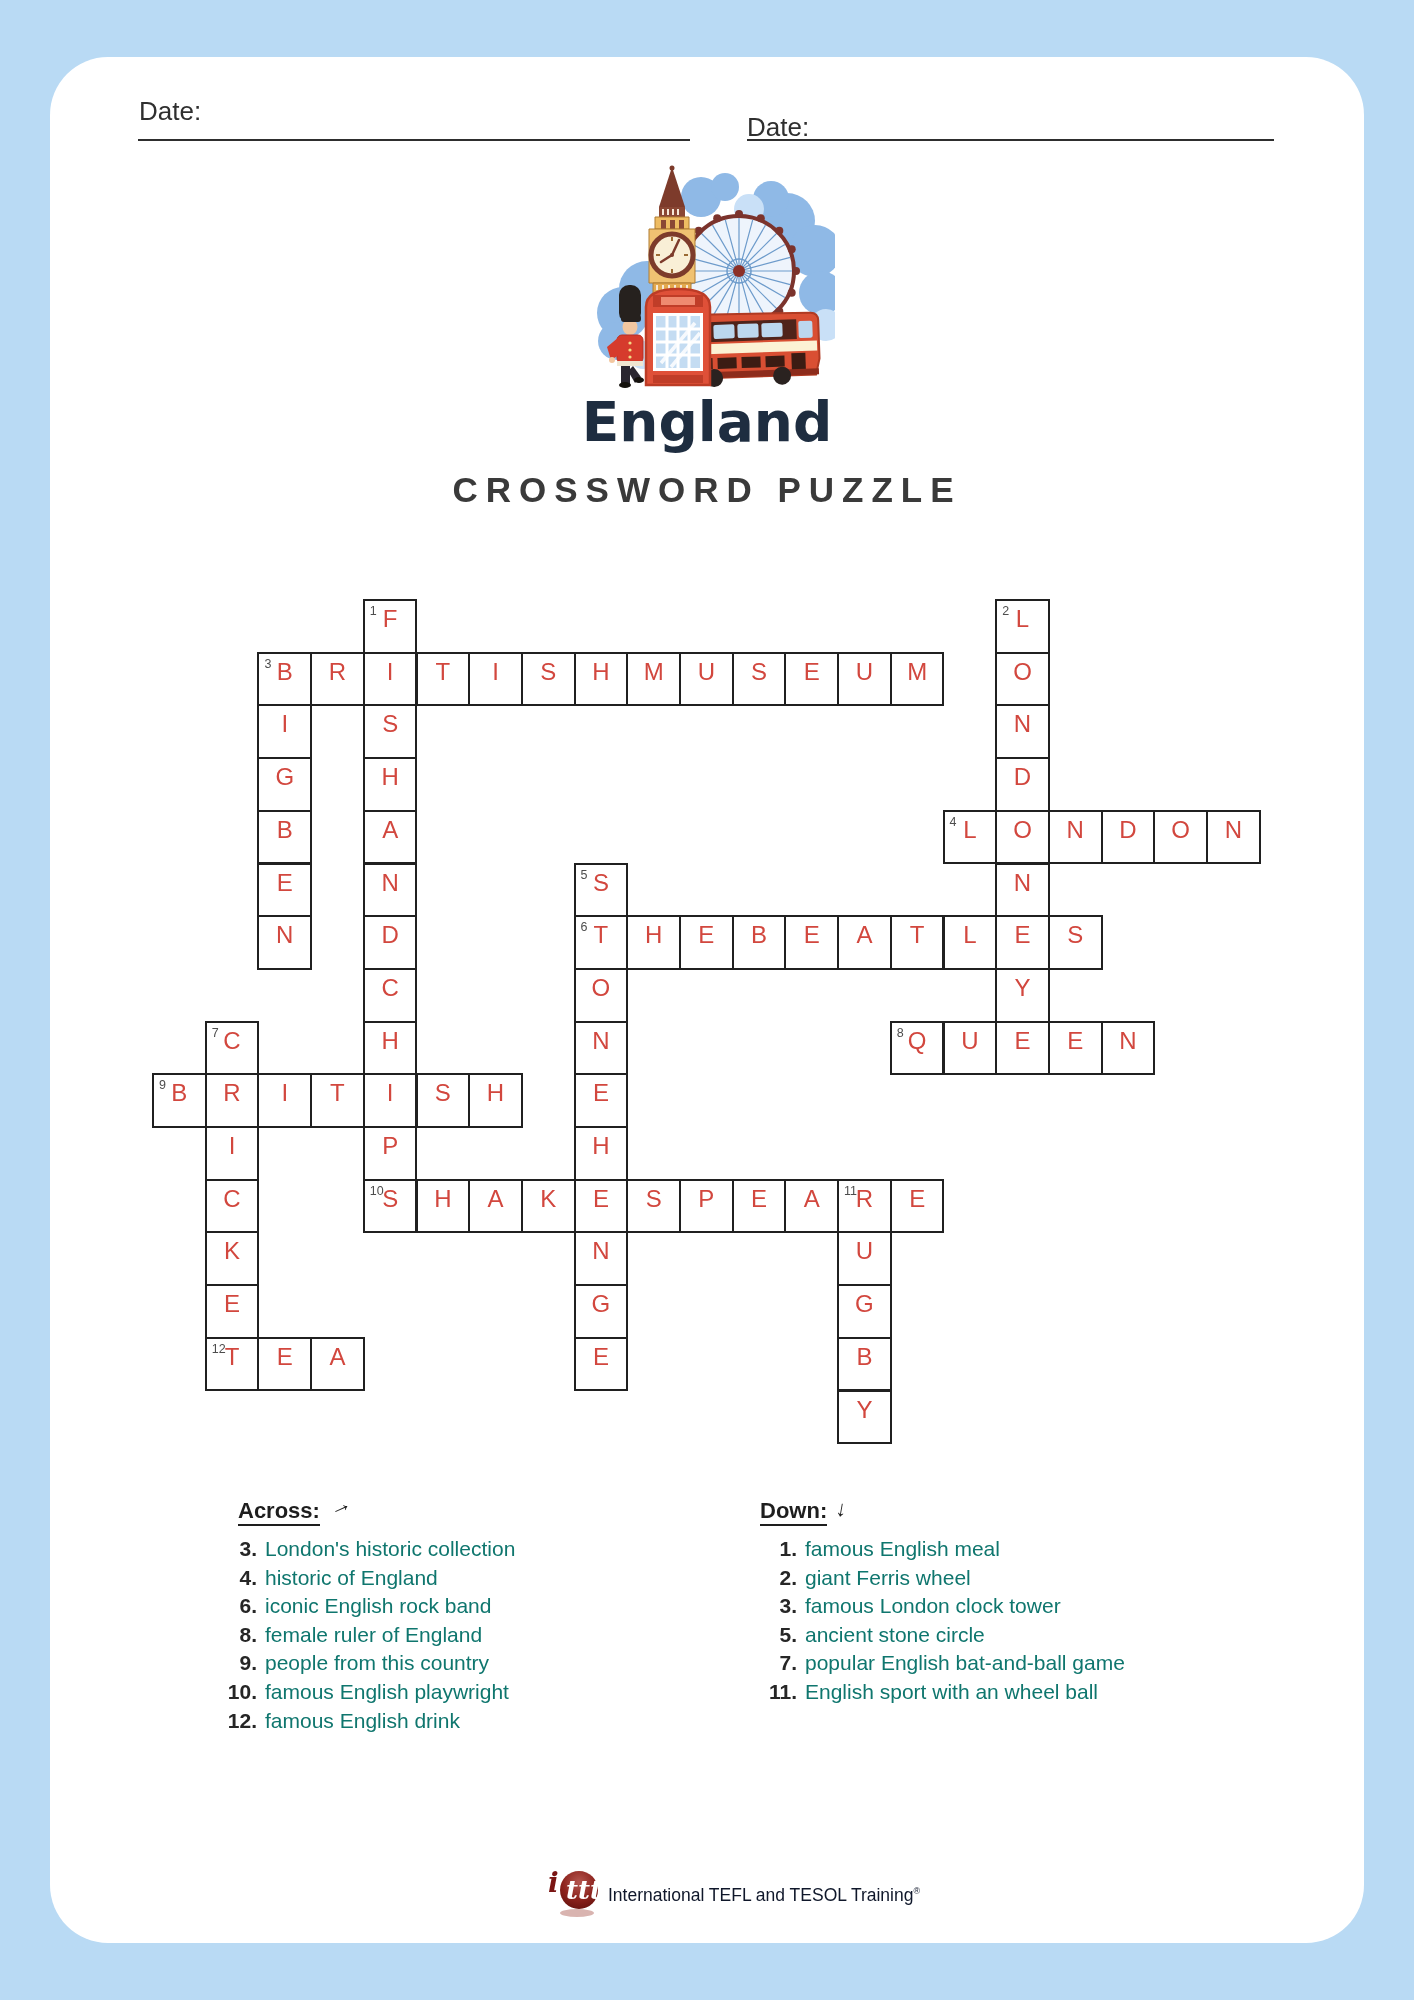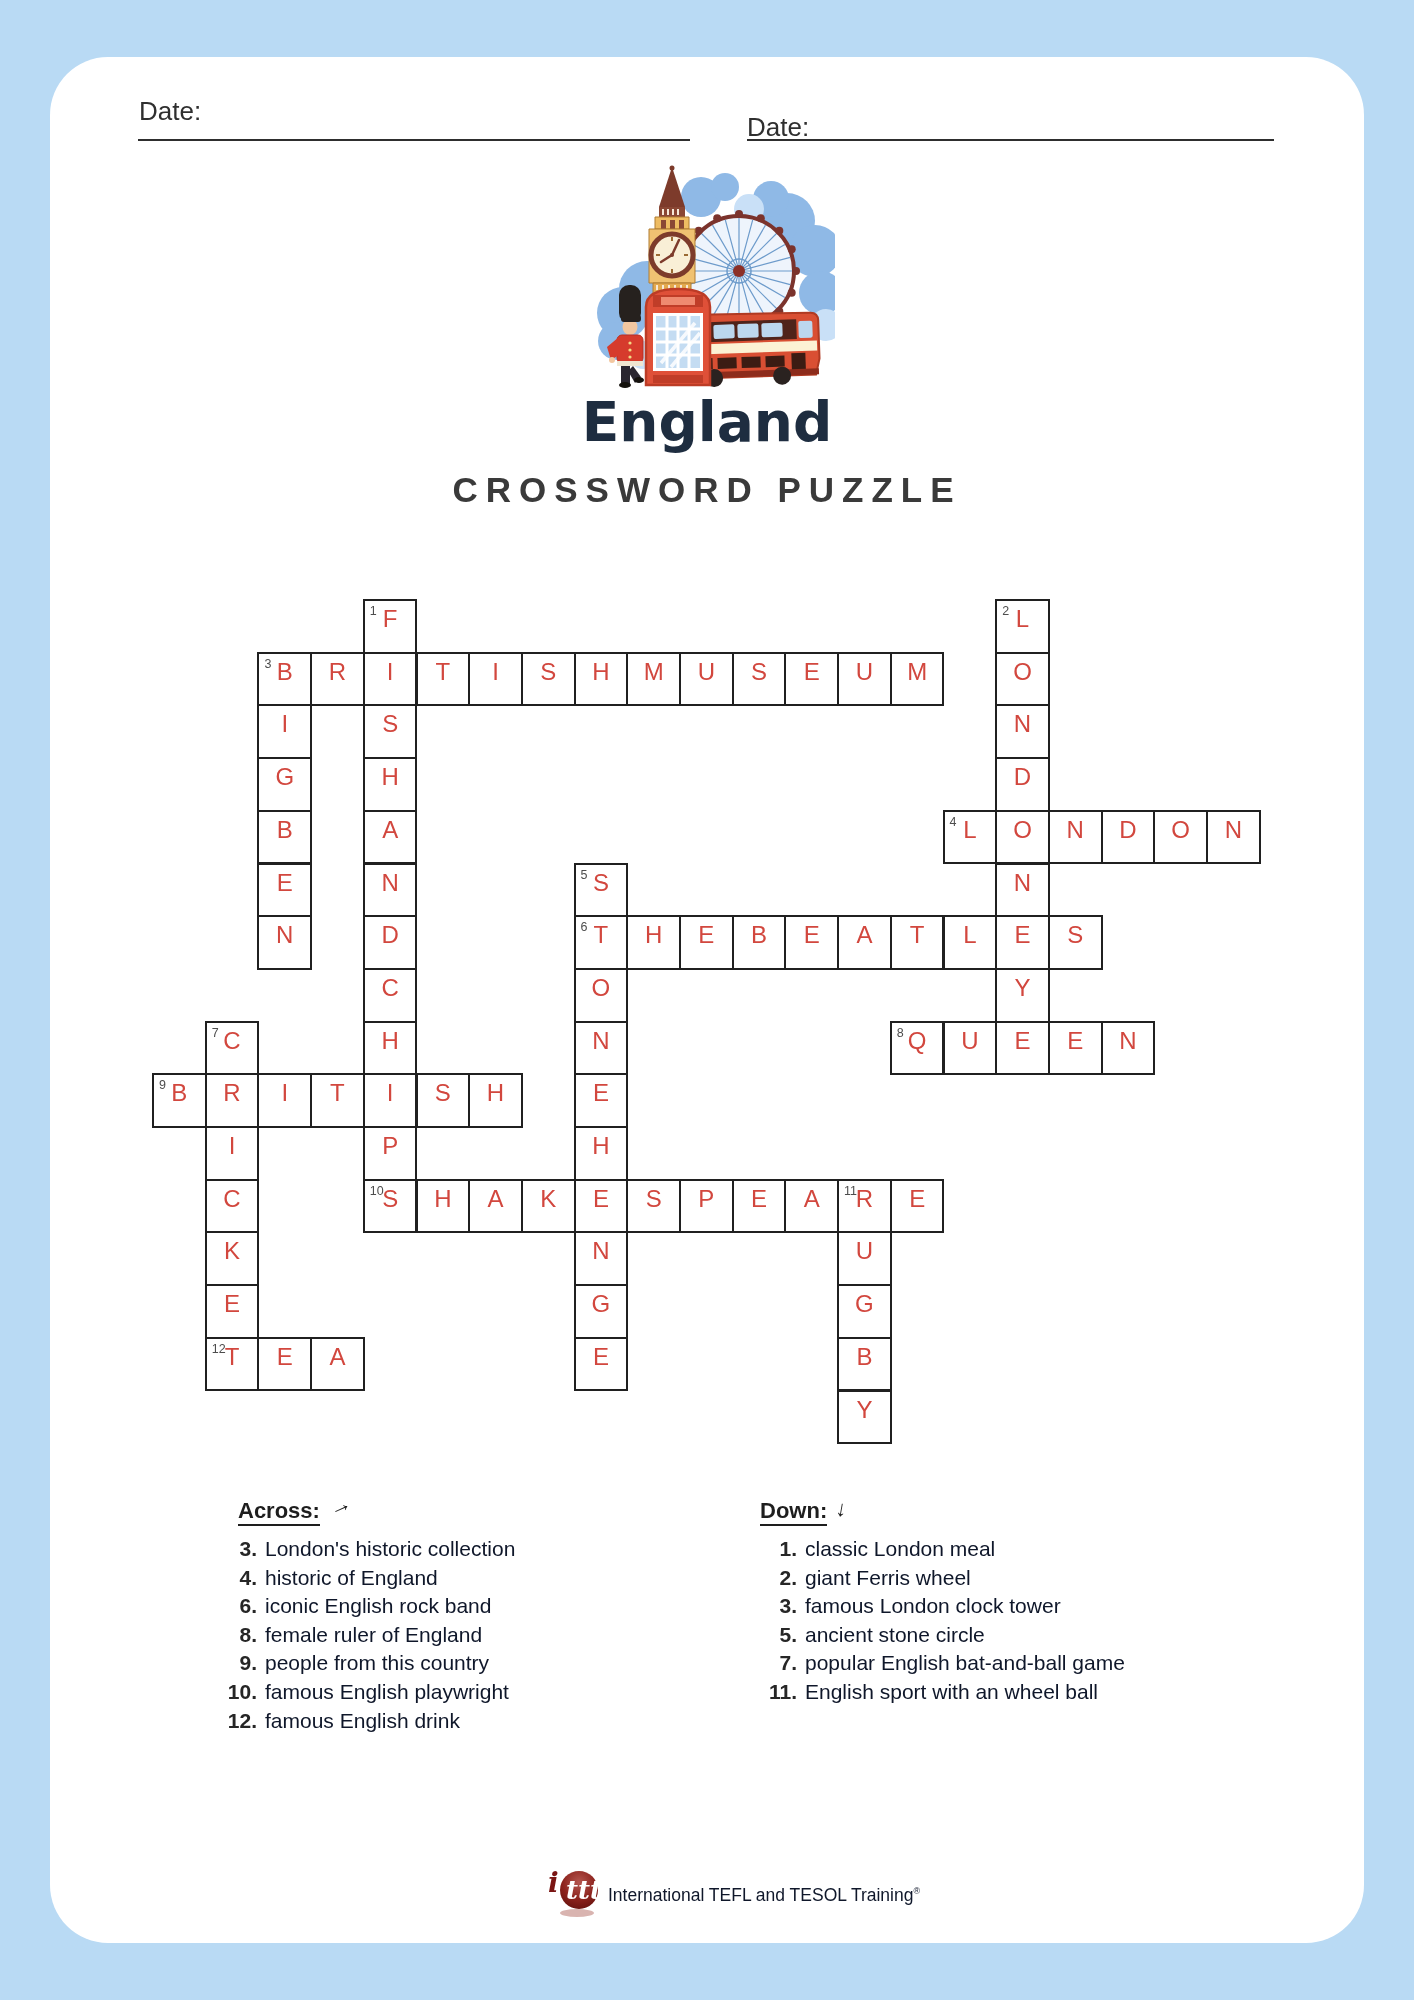--- a/index.html
+++ b/index.html
@@ -34,21 +34,21 @@
   .clue-head .arrow{display:inline-block;margin-left:9px;font-weight:bold;font-size:22px;position:relative;top:-5px;}
   #across-head{left:238px;top:1498px;}
   #down-head{left:760px;top:1498px;}
   #across-head .arrow{transform:rotate(-24deg);}
   #down-head .arrow{transform:rotate(10deg);top:-2px;}
   .clue-list{position:absolute;}
   #across-list{left:217px;top:1535px;}
   #down-list{left:757px;top:1535px;}
   .clue-row{display:flex;height:28.6px;}
   .clue-num{width:40px;text-align:right;font-weight:bold;color:#262626;font-size:21px;line-height:28.6px;}
-  .clue-text{padding-left:8px;color:#0f172a;font-size:21px;line-height:28.6px;white-space:nowrap;}
+  .clue-text{padding-left:8px;color:#0f766e;font-size:21px;line-height:28.6px;white-space:nowrap;}
 
   
   #footer-logo{position:absolute;left:546px;top:1866px;}
   #footer-text{position:absolute;left:608px;top:1885px;font-size:17.5px;color:#0f172a;}
   #footer-text sup{font-size:9px;}
 </style>
 </head>
 <body>
 
 <div id="page">
@@ -502,21 +502,21 @@
         <div class="clue-text">famous English drink</div>
       </div>
     </div>
 
   <div class="clue-head" id="down-head">
     <span class="hd">Down:</span><span class="arrow">↓</span>
   </div>
   <div class="clue-list" id="down-list">
       <div class="clue-row">
         <div class="clue-num">1.</div>
-        <div class="clue-text">classic London meal</div>
+        <div class="clue-text">famous English meal</div>
       </div>
       <div class="clue-row">
         <div class="clue-num">2.</div>
         <div class="clue-text">giant Ferris wheel</div>
       </div>
       <div class="clue-row">
         <div class="clue-num">3.</div>
         <div class="clue-text">famous London clock tower</div>
       </div>
       <div class="clue-row">

